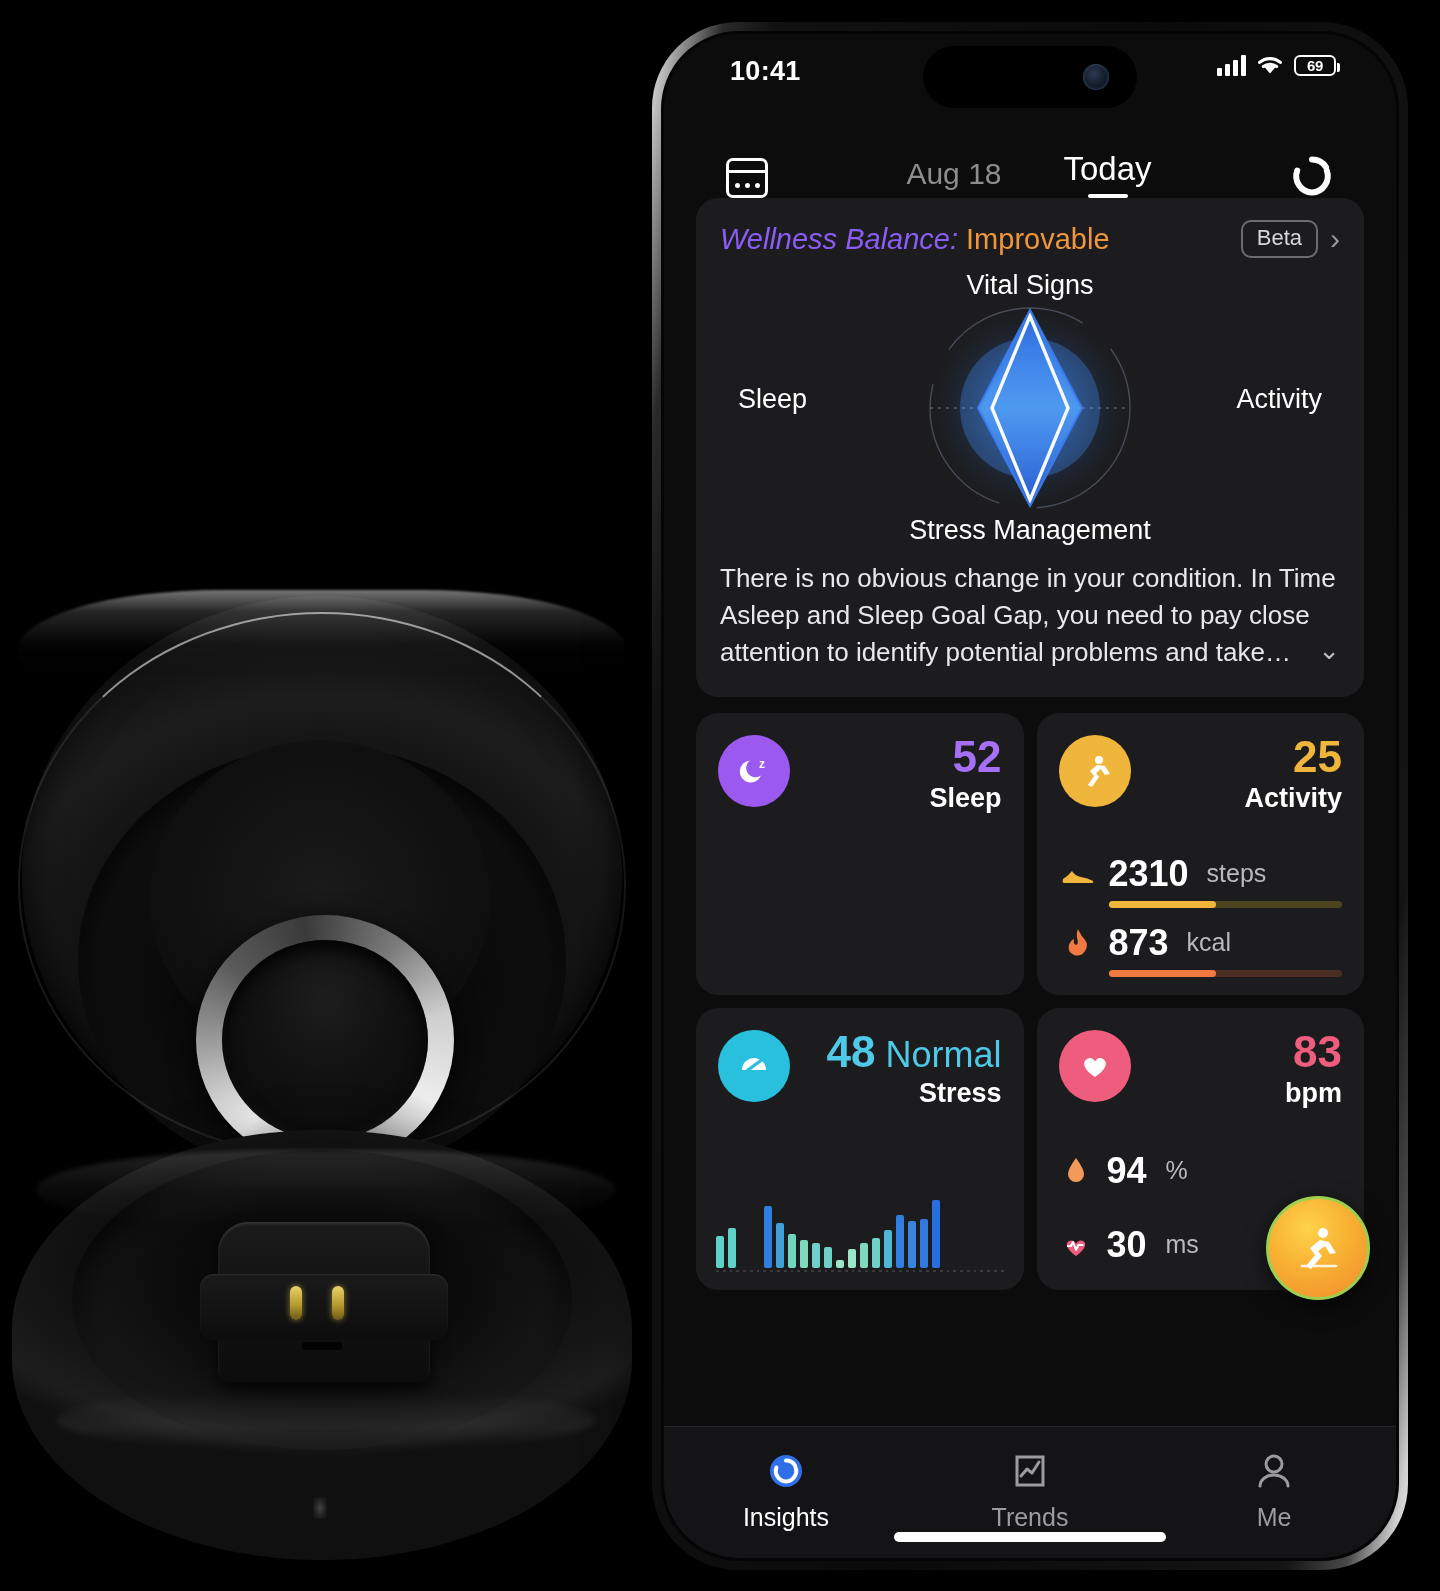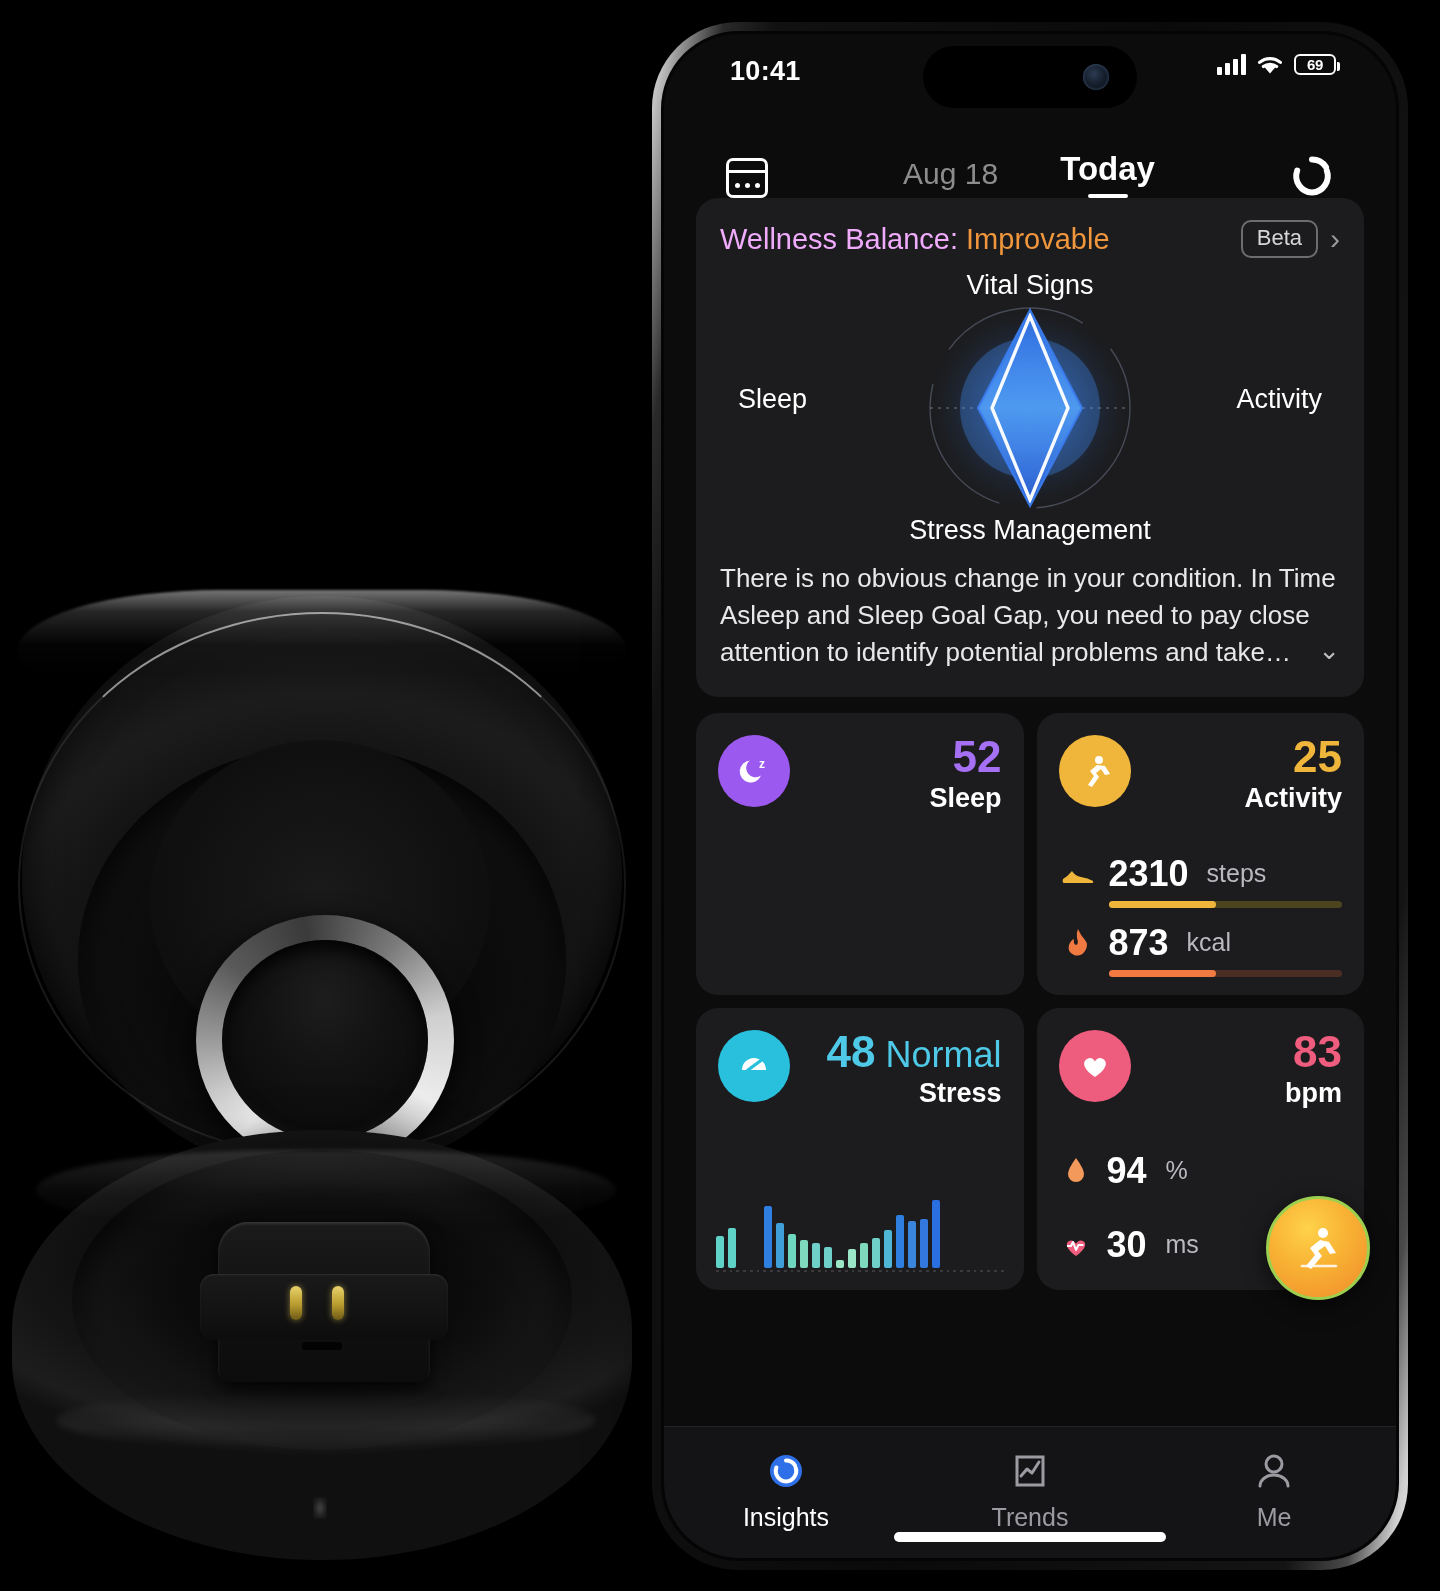--- a/index.html
+++ b/index.html
@@ -135,52 +135,52 @@
   .statusbar { position:relative; height:74px; flex:0 0 74px; }
   .sb-time { position:absolute; left:66px; top:22px; color:#fff; font-size:27px; font-weight:700; letter-spacing:.3px;}
   .dynamic-island {
     position:absolute; left:50%; transform:translateX(-50%); top:12px;
     width:214px; height:62px; border-radius:31px; background:#000;
   }
   .di-cam { position:absolute; right:28px; top:50%; transform:translateY(-50%);
     width:26px; height:26px; border-radius:50%;
     background: radial-gradient(circle at 42% 38%, #2c3b52 0%, #16202e 45%, #070a0f 100%);
     box-shadow: inset 0 0 3px rgba(120,160,220,.55);}
-  .sb-right { position:absolute; right:60px; top:20px; display:flex; gap:9px;}
+  .sb-right { position:absolute; right:60px; top:20px; display:flex; align-items:center; gap:9px;}
   .sig { display:flex; align-items:flex-end; gap:3px; height:21px;}
   .sig i { display:block; width:5px; background:#fff; border-radius:1px;}
   .sig i:nth-child(1){height:8px;} .sig i:nth-child(2){height:12px;}
   .sig i:nth-child(3){height:16px;} .sig i:nth-child(4){height:21px;}
   .batt { position:relative; width:42px; height:21px; border:2px solid #fff; border-radius:6px; }
   .batt::after{content:"";position:absolute;right:-6px;top:6px;width:3px;height:9px;background:#fff;border-radius:0 2px 2px 0;}
   .batt-num { position:absolute; inset:0; color:#fff; font-size:15px; font-weight:700;
     display:flex; align-items:center; justify-content:center; letter-spacing:-.3px;}
   .batt-fill{position:absolute; left:1px; top:1px; bottom:1px; width:60%; background:#fff; border-radius:3px; opacity:0;}
 
   
   .navbar { position:relative; flex:0 0 90px; display:flex; align-items:flex-end; padding:0 62px; }
   .cal-icon { width:42px; height:40px; border:3px solid #fff; border-radius:7px; position:relative;}
   .cal-icon::before{content:""; position:absolute; left:-1px; right:-1px; top:9px; height:3px; background:#fff;}
   .cal-dots { position:absolute; left:0; right:0; bottom:7px; display:flex; justify-content:center; gap:5px;}
   .cal-dots span{width:5px;height:5px;background:#fff;border-radius:50%;}
   .nav-center { flex:1; display:flex; align-items:center; justify-content:center; gap:62px; }
   .nav-date { color:#8d8d8d; font-size:30px; font-weight:400; }
   .nav-today-wrap{ position:relative; display:flex; flex-direction:column; align-items:center; }
-  .nav-today { color:#fff; font-size:33px; font-weight:700; }
+  .nav-today { color:#fff; font-size:33px; font-weight:400; }
   .nav-underline { margin-top:6px; width:40px; height:4px; background:#fff; border-radius:2px;}
   .logo-ring { width:44px; height:44px; position:relative; }
 
   
   .content { flex:1; overflow:hidden; padding:0 32px; }
 
   .card { background:#1c1c1e; border-radius:22px; }
 
   .wellness { padding:22px 24px 26px; margin-bottom:16px; }
   .wb-head { display:flex; align-items:center; }
-  .wb-title { color:#f0abfc; font-size:29px; font-weight:500; }
+  .wb-title { color:#8b5cf6; font-size:29px; font-weight:500;font-style:italic; }
   .wb-status { color:#f0963c; font-size:29px; font-weight:500; margin-left:8px;}
   .wb-right { margin-left:auto; display:flex; align-items:center; gap:12px;}
   .beta { border:2px solid #6d6d70; border-radius:10px; color:#d6d6d8; font-size:22px;
           padding:3px 14px 5px; }
   .chev-right { color:#9a9a9e; font-size:30px; line-height:1; font-weight:300;}
 
   .radar-area { position:relative; margin-top:14px; height:270px; }
   .axis-label { position:absolute; color:#fff; font-size:27px; font-weight:400; }
   .lbl-vital { left:50%; transform:translateX(-50%); top:-2px; }
   .lbl-stress { left:50%; transform:translateX(-50%); bottom:-4px; }

